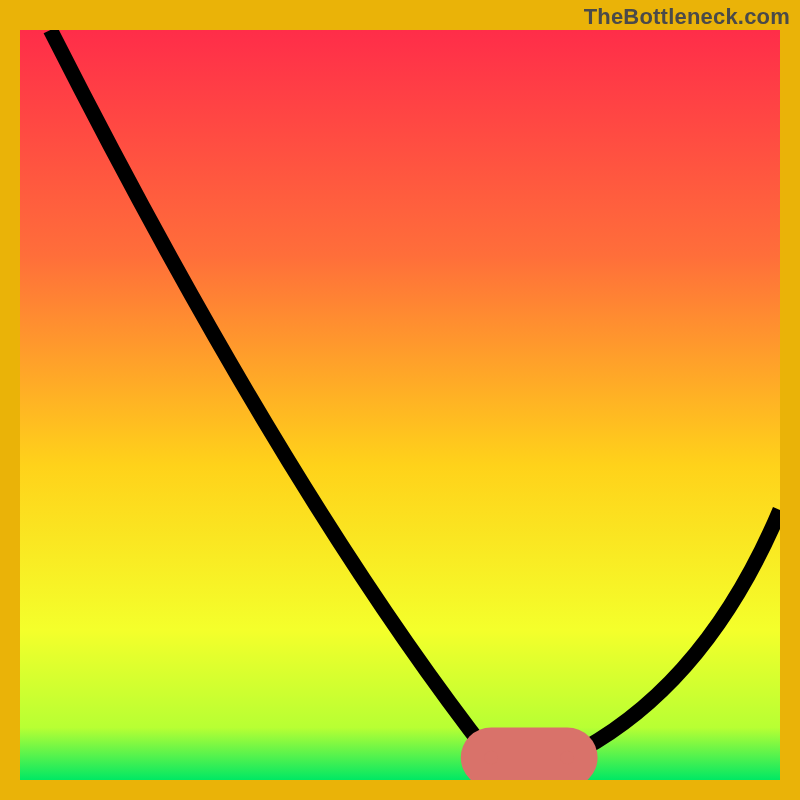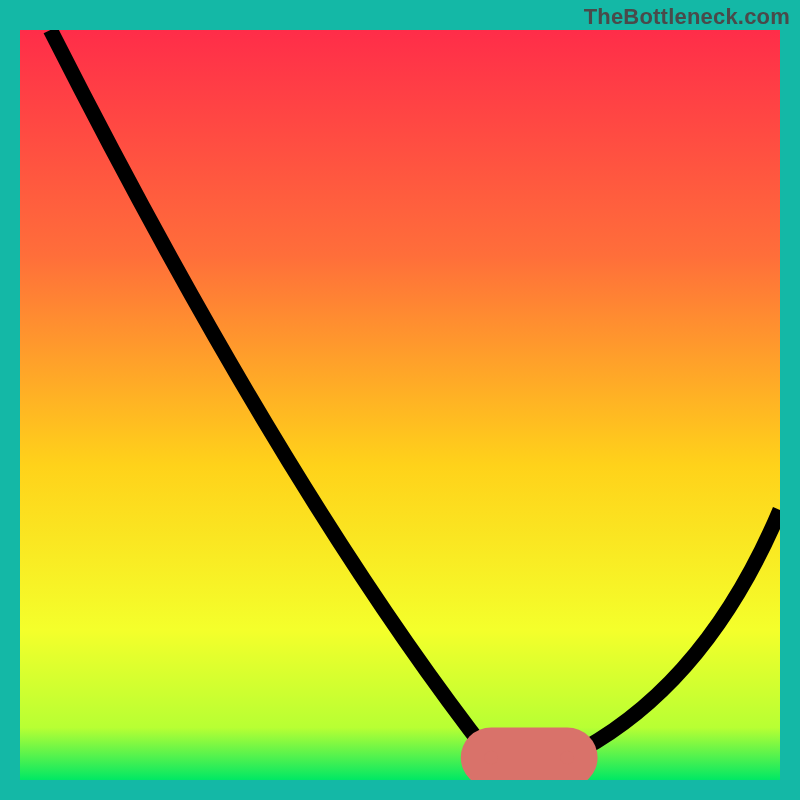--- a/index.html
+++ b/index.html
@@ -7,21 +7,21 @@
     padding: 0;
     width: 800px;
     height: 800px;
     background: #000;
     overflow: hidden;
   }
   .frame {
     position: relative;
     width: 800px;
     height: 800px;
-    background: #14b8a6;
+    background: #eab308;
   }
   .attribution {
     position: absolute;
     top: 4px;
     right: 10px;
     font-family: Arial, Helvetica, sans-serif;
     font-size: 22px;
     font-weight: 600;
     color: #4a4a4a;
     letter-spacing: 0.2px;

